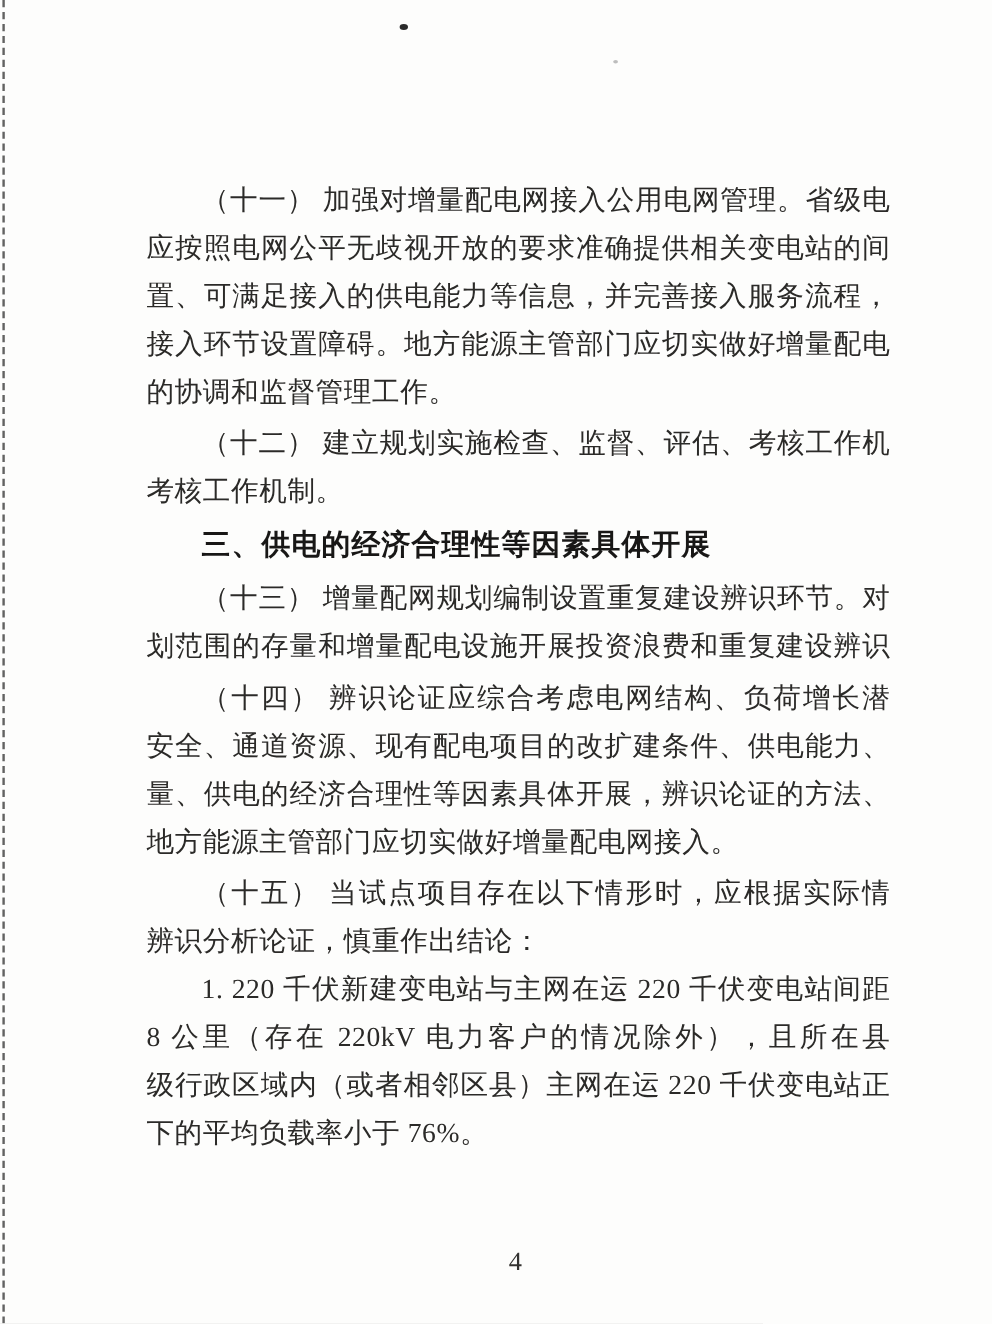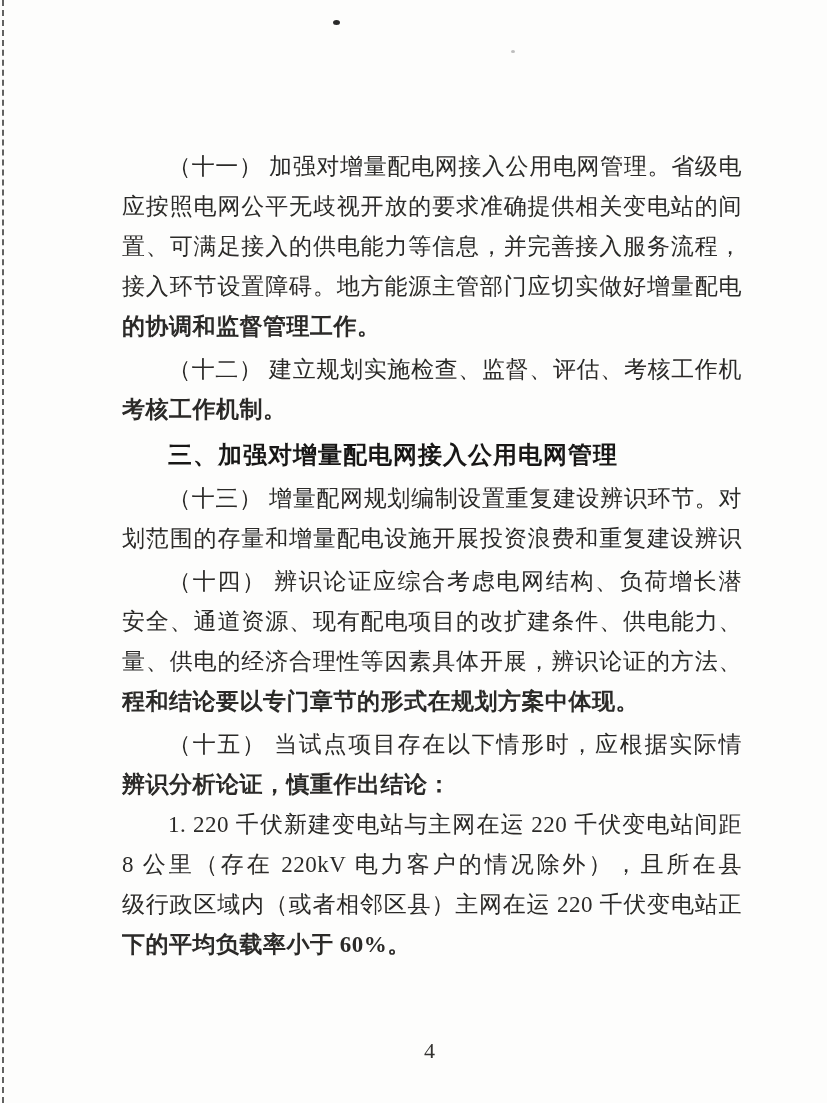--- a/index.html
+++ b/index.html
@@ -49,21 +49,20 @@
     height: 40px;
     line-height: 40px;
     overflow: hidden;
     text-align: justify;
     text-align-last: justify;
     letter-spacing: 0.5px;
   }
   .line.end {
     text-align: center;
     text-align-last: left;
-    font-weight: bold;
   }
   .line.indent { padding-left: 46px; }
 
   .heading-line {
     display: block;
     height: 43px;
     line-height: 43px;
     padding-left: 46px;
     margin: 0 0 3px 0;
     font-family: "Liberation Sans", "DejaVu Sans", sans-serif;
@@ -100,40 +99,40 @@
       <span class="line">置、可满足接入的供电能力等信息，并完善接入服务流程，不得在</span>
       <span class="line">接入环节设置障碍。地方能源主管部门应切实做好增量配电网接入</span>
       <span class="line end">的协调和监督管理工作。</span>
     </div>
 
     <div class="para">
       <span class="line indent">（十二） 建立规划实施检查、监督、评估、考核工作机制，确</span>
       <span class="line end">考核工作机制。</span>
     </div>
 
-    <div class="heading-line">三、加强对增量配电网接入公用电网管理</div>
+    <div class="heading-line">三、供电的经济合理性等因素具体开展</div>
 
     <div class="para">
       <span class="line indent">（十三） 增量配网规划编制设置重复建设辨识环节。对纳入规</span>
       <span class="line">划范围的存量和增量配电设施开展投资浪费和重复建设辨识论证</span>
     </div>
 
     <div class="para">
       <span class="line indent">（十四） 辨识论证应综合考虑电网结构、负荷增长潜力、电网</span>
       <span class="line">安全、通道资源、现有配电项目的改扩建条件、供电能力、供电质</span>
       <span class="line">量、供电的经济合理性等因素具体开展，辨识论证的方法、计算过</span>
-      <span class="line end">程和结论要以专门章节的形式在规划方案中体现。</span>
+      <span class="line end">地方能源主管部门应切实做好增量配电网接入。</span>
     </div>
 
     <div class="para">
       <span class="line indent">（十五） 当试点项目存在以下情形时，应根据实际情况，重点</span>
       <span class="line end">辨识分析论证，慎重作出结论：</span>
       <span class="line indent">1. 220 千伏新建变电站与主网在运 220 千伏变电站间距离小于</span>
       <span class="line">8 公里（存在 220kV 电力客户的情况除外），且所在县（市、区）</span>
       <span class="line">级行政区域内（或者相邻区县）主网在运 220 千伏变电站正常工况</span>
-      <span class="line end">下的平均负载率小于 60%。</span>
+      <span class="line end">下的平均负载率小于 76%。</span>
     </div>
 
   </div>
 
   <div class="page-number">4</div>
 
 </div>
 
 </body></html>

